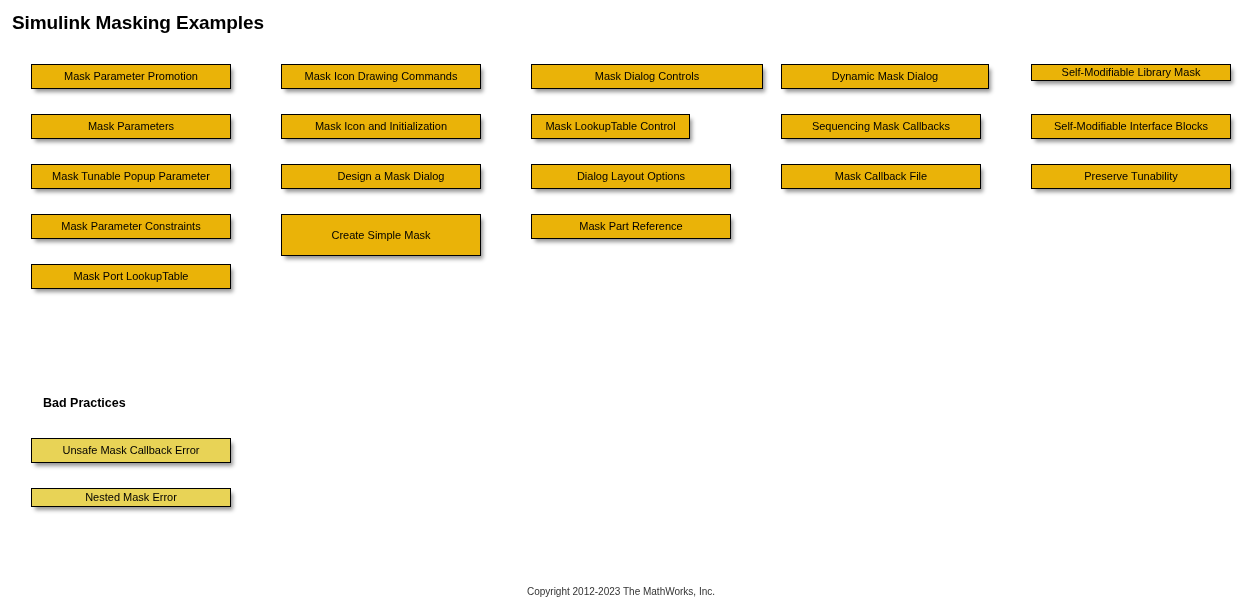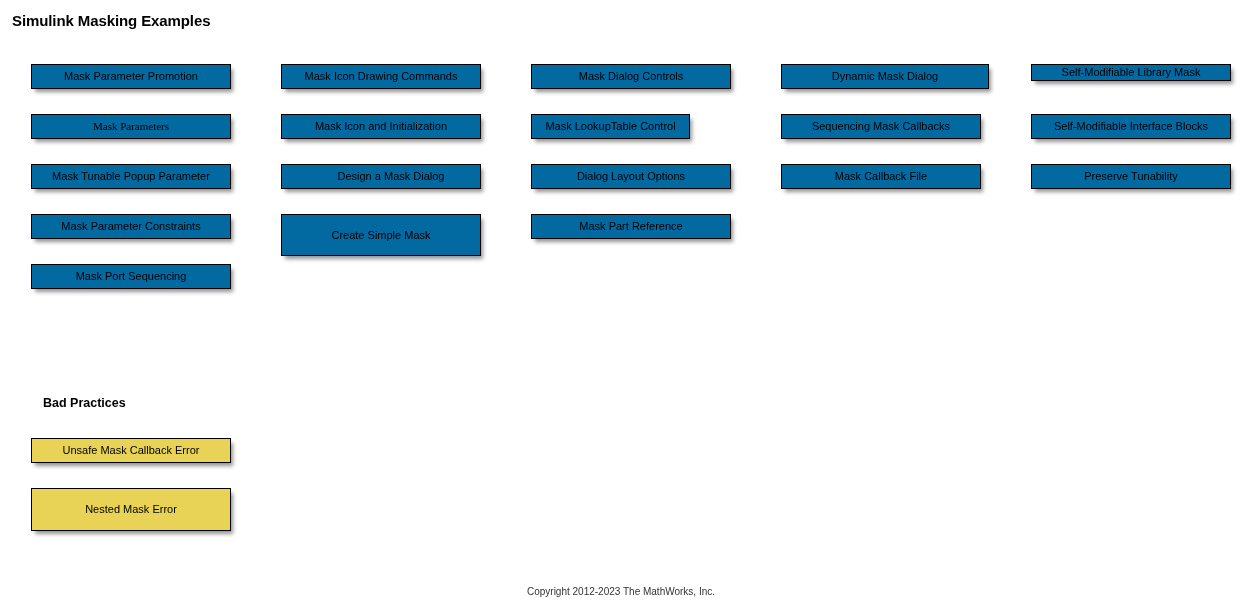--- a/index.html
+++ b/index.html
@@ -18,21 +18,21 @@
     height: 610px;
     background: #ffffff;
     overflow: hidden;
   }
 
   
   .page-title {
     position: absolute;
     left: 12px;
     top: 12px;
-    font-size: 15px;
+    font-size: 19px;
     font-weight: bold;
     color: #000000;
     letter-spacing: -0.1px;
     white-space: nowrap;
   }
   .section-title {
     position: absolute;
     left: 12px;
     font-size: 12.5px;
     font-weight: bold;
@@ -60,21 +60,21 @@
   .block .block-label {
     display: block;
     padding: 0 3px;
     overflow: hidden;
     text-overflow: clip;
   }
   
   .block.shadowed {
     box-shadow: 3px 4px 4px -1px rgba(0, 0, 0, 0.42);
   }
-  .block.blue  { background: #0369a1; }
+  .block.blue  { background: #eab308; }
   .block.yellow{ background: #E8D356; }
 
   
   .footer {
     position: absolute;
     left: 0;
     width: 1242px;
     text-align: center;
     font-size: 10px;
     color: #333333;
@@ -85,45 +85,45 @@
 <body>
 
 <div id="canvas">
 
   <div class="page-title">Simulink Masking Examples</div>
 
   <div id="examples-layer">
       <div class="block shadowed blue" style="left: 31px; top: 64px; width: 200px; height: 25px;">
         <span class="block-label">Mask Parameter Promotion</span>
       </div>
-      <div class="block shadowed blue" style="left: 31px; top: 114px; width: 200px; height: 25px; font-family: Liberation Serif, serif;">
+      <div class="block shadowed blue" style="left: 31px; top: 114px; width: 200px; height: 25px;">
         <span class="block-label">Mask Parameters</span>
       </div>
       <div class="block shadowed blue" style="left: 31px; top: 164px; width: 200px; height: 25px;">
         <span class="block-label">Mask Tunable Popup Parameter</span>
       </div>
       <div class="block shadowed blue" style="left: 31px; top: 214px; width: 200px; height: 25px;">
         <span class="block-label">Mask Parameter Constraints</span>
       </div>
       <div class="block shadowed blue" style="left: 31px; top: 264px; width: 200px; height: 25px;">
-        <span class="block-label">Mask Port Sequencing</span>
+        <span class="block-label">Mask Port LookupTable</span>
       </div>
       <div class="block shadowed blue" style="left: 281px; top: 64px; width: 200px; height: 25px;">
         <span class="block-label">Mask Icon Drawing Commands</span>
       </div>
       <div class="block shadowed blue" style="left: 281px; top: 114px; width: 200px; height: 25px;">
         <span class="block-label">Mask Icon and Initialization</span>
       </div>
       <div class="block shadowed blue" style="left: 281px; top: 164px; width: 200px; height: 25px; padding-left: 20px;">
         <span class="block-label">Design a Mask Dialog</span>
       </div>
       <div class="block shadowed blue" style="left: 281px; top: 214px; width: 200px; height: 42px;">
         <span class="block-label">Create Simple Mask</span>
       </div>
-      <div class="block shadowed blue" style="left: 531px; top: 64px; width: 200px; height: 25px;">
+      <div class="block shadowed blue" style="left: 531px; top: 64px; width: 232px; height: 25px;">
         <span class="block-label">Mask Dialog Controls</span>
       </div>
       <div class="block shadowed blue" style="left: 531px; top: 114px; width: 159px; height: 25px;">
         <span class="block-label">Mask LookupTable Control</span>
       </div>
       <div class="block shadowed blue" style="left: 531px; top: 164px; width: 200px; height: 25px;">
         <span class="block-label">Dialog Layout Options</span>
       </div>
       <div class="block shadowed blue" style="left: 531px; top: 214px; width: 200px; height: 25px;">
         <span class="block-label">Mask Part Reference</span>
@@ -147,20 +147,20 @@
         <span class="block-label">Preserve Tunability</span>
       </div>
     </div>
 
   <div class="section-title" id="bad-practices-heading" style="top: 396px; padding-left: 31px;">Bad Practices</div>
 
   <div id="bad-practices-layer">
       <div class="block shadowed yellow" style="left: 31px; top: 438px; width: 200px; height: 25px;">
         <span class="block-label">Unsafe Mask Callback Error</span>
       </div>
-      <div class="block shadowed yellow" style="left: 31px; top: 488px; width: 200px; height: 43px;">
+      <div class="block shadowed yellow" style="left: 31px; top: 488px; width: 200px; height: 19px;">
         <span class="block-label">Nested Mask Error</span>
       </div>
     </div>
 
   <div class="footer" id="footer-copyright" style="top: 586px;">Copyright 2012-2023 The MathWorks, Inc.</div>
 
 </div>
 
 </body></html>

